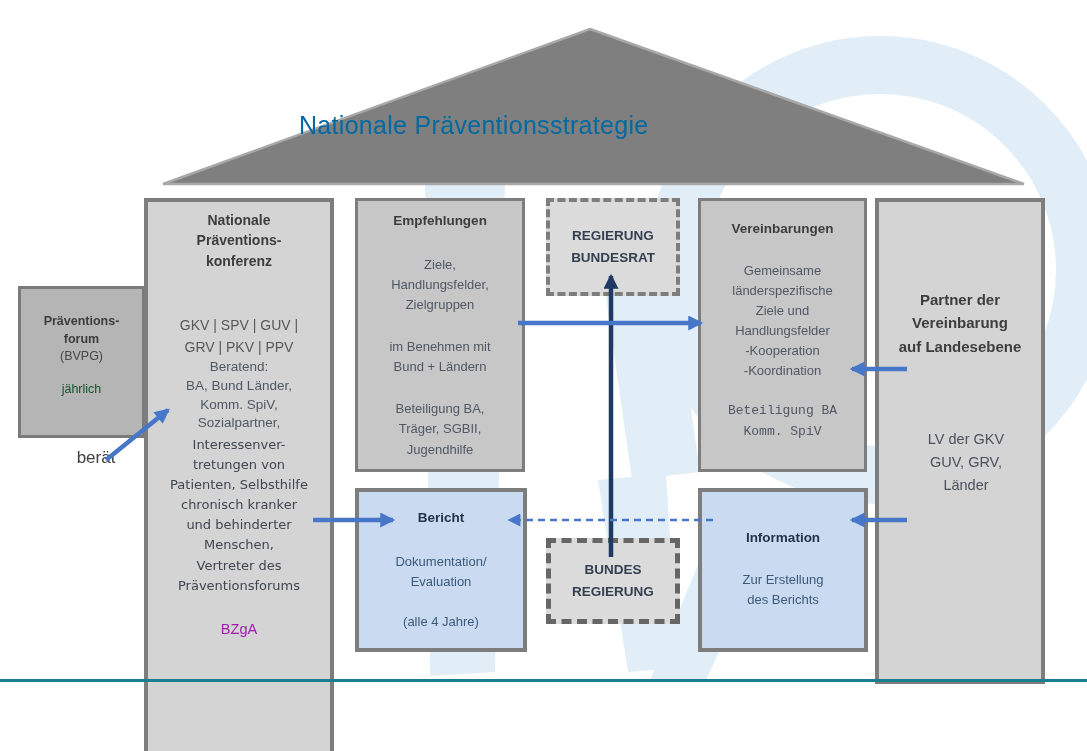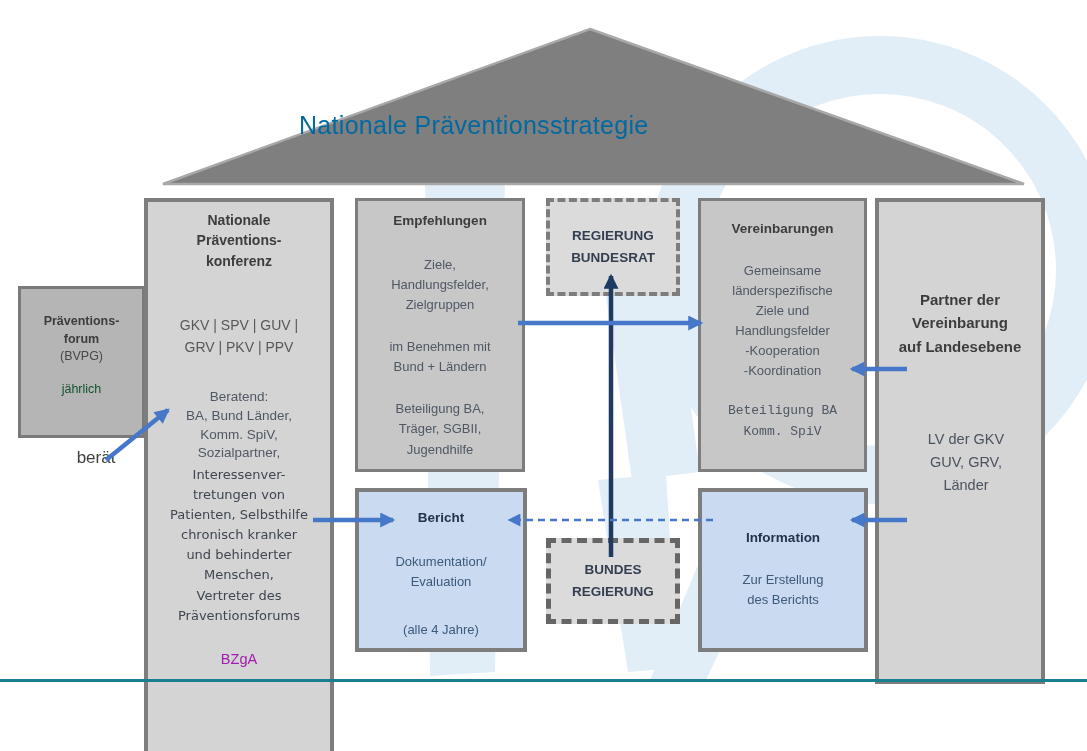--- a/index.html
+++ b/index.html
@@ -33,21 +33,21 @@
   
   .praevforum{left:18px;top:286px;width:127px;height:152px;
     background:#b5b5b5;border:3px solid #7a7a7a;}
   .praevforum .h{font-size:12.5px;margin-top:24px;line-height:1.4;}
   .praevforum .sub{font-size:12.5px;color:#474747;margin:0;line-height:1.4;}
   .praevforum .note{font-size:12.5px;color:#14532d;margin:16px 0 0 0;}
 
   .left-pillar{left:144px;top:198px;width:190px;height:563px;}
   .left-pillar .h{font-size:14px;margin-top:8px;}
   .left-pillar .traeger{font-size:14px;color:#585858;margin-top:44px;line-height:1.55;}
-  .left-pillar .beratend{font-size:13.5px;color:#4f5864;margin-top:30px;line-height:1.38;}
+  .left-pillar .beratend{font-size:13.5px;color:#4f5864;line-height:1.38;}
   .left-pillar .interessen{font-family:"DejaVu Sans",sans-serif;font-size:13px;
     color:#3f4650;margin-top:2px;line-height:1.55;}
   .left-pillar .footer{font-size:14.5px;color:#a21caf;margin-top:22px;}
 
   .empfehlungen{left:355px;top:198px;width:170px;height:274px;}
   .empfehlungen .h{margin-top:10px;}
   .empfehlungen .p1{margin-top:24px;}
   .empfehlungen .p2{margin-top:22px;}
   .empfehlungen .p3{margin-top:22px;}
 
@@ -59,21 +59,21 @@
   .vereinbarungen .p1{margin-top:22px;}
   .vereinbarungen .p2{margin-top:20px;font-family:Liberation Mono, monospace;}
 
   .right-pillar{left:875px;top:198px;width:170px;height:486px;}
   .right-pillar .h{font-size:15px;margin-top:86px;line-height:1.55;}
   .right-pillar .p1{font-size:14.5px;color:#4a525e;margin-top:70px;line-height:1.6;padding-left:12px;}
 
   .bericht{left:355px;top:488px;width:172px;height:164px;}
   .bericht .h{margin-top:16px;}
   .bericht .p1{margin-top:24px;}
-  .bericht .p2{margin-top:28px;}
+  .bericht .p2{margin-top:20px;}
 
   .bundesregierung{left:546px;top:538px;width:134px;height:86px;
     border:5px dashed #666666;}
 
   .information{left:698px;top:488px;width:170px;height:164px;}
   .information .h{margin-top:36px;}
   .information .p1{margin-top:22px;}
 
   .beraet{position:absolute;left:66px;top:448px;width:60px;z-index:2;
     font-size:17px;color:#3f3f3f;text-align:center;}

